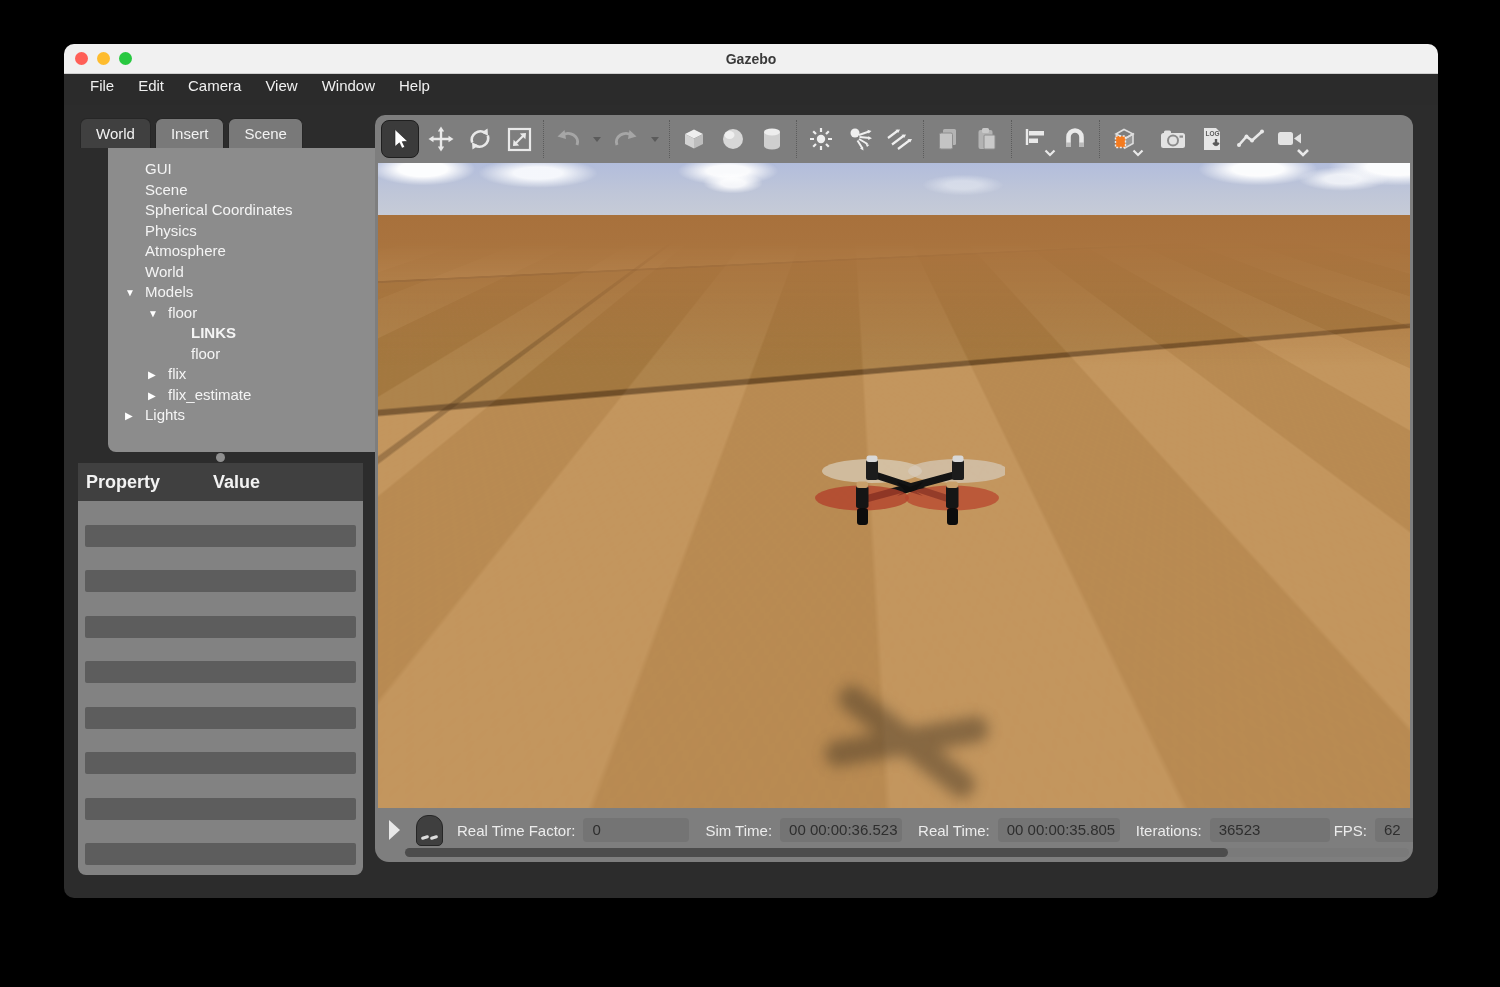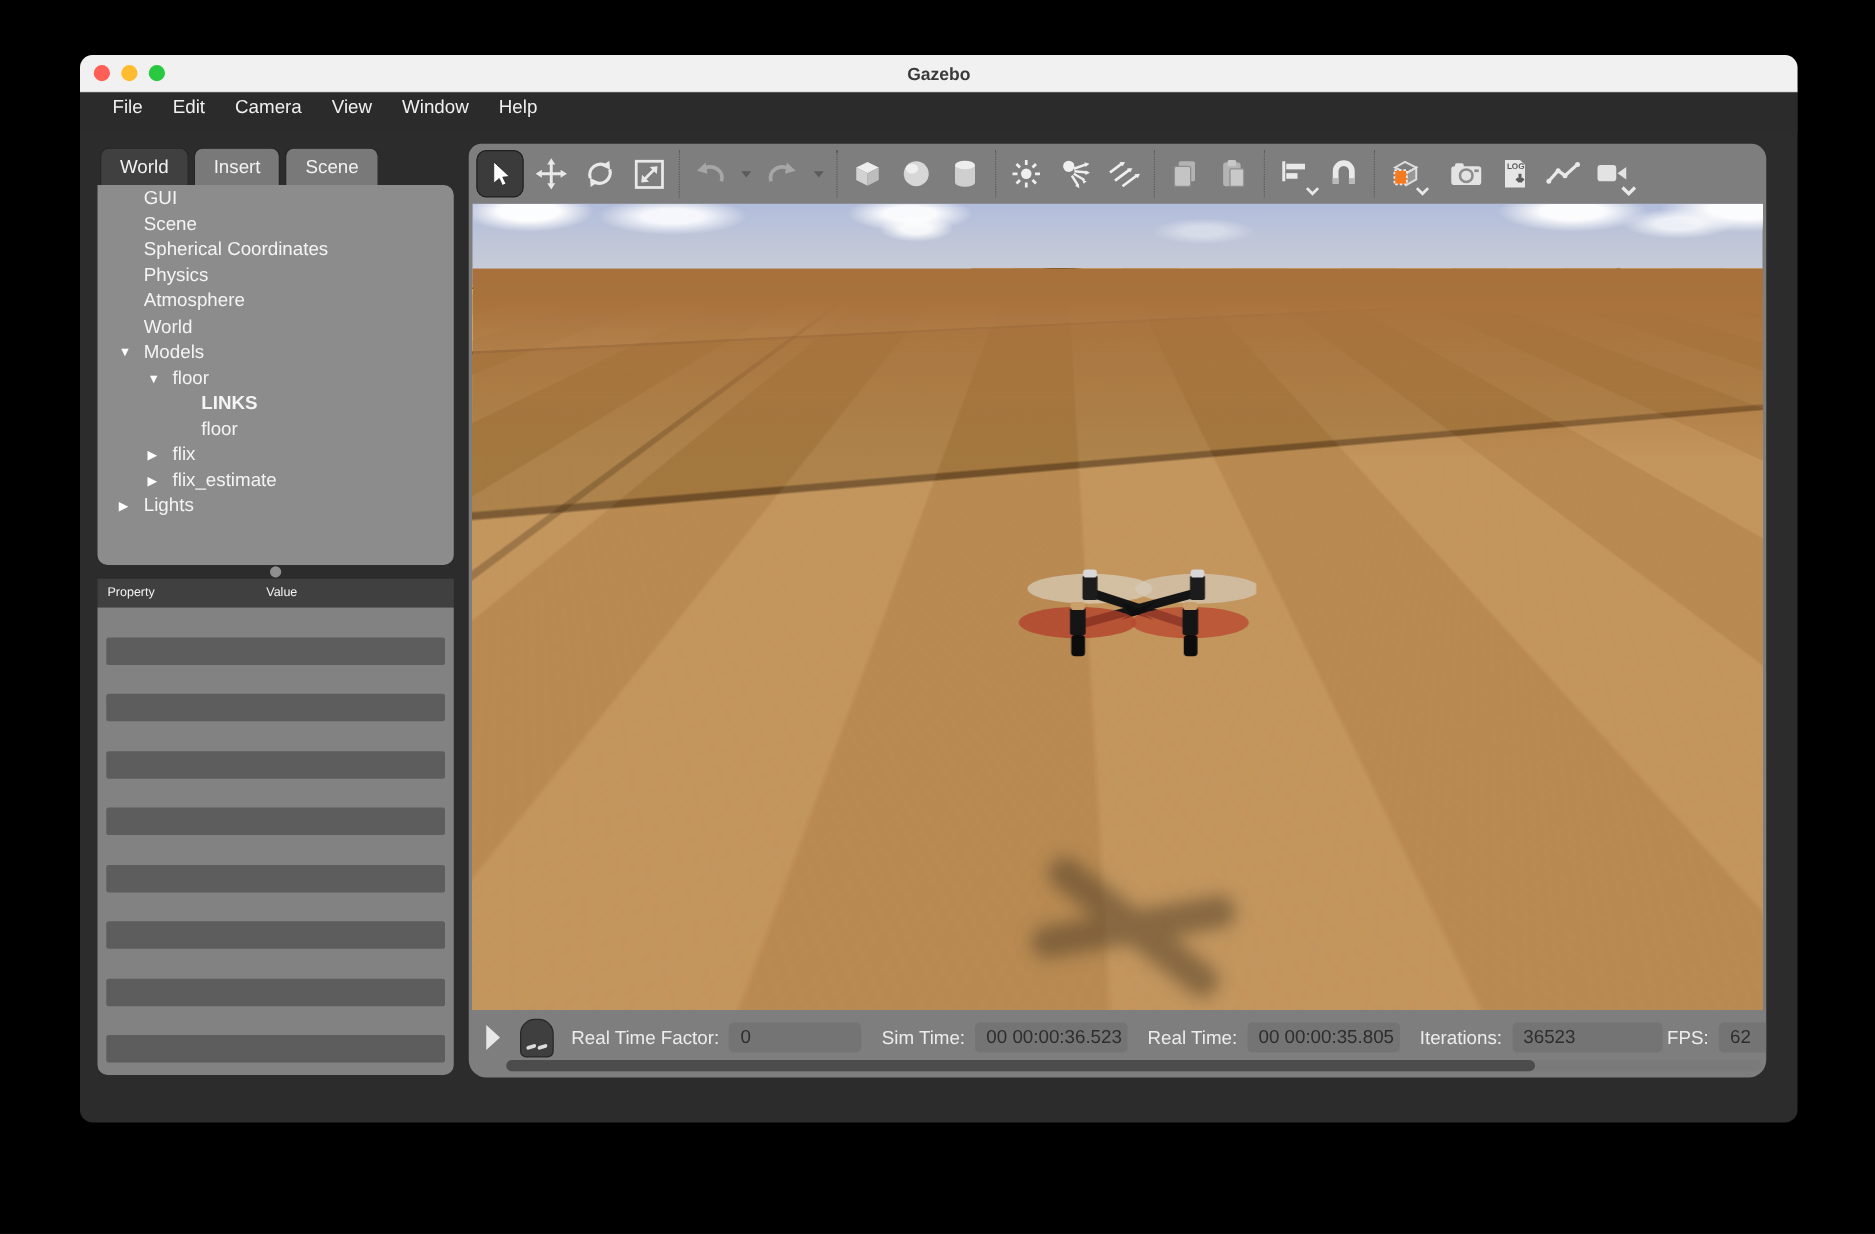--- a/index.html
+++ b/index.html
@@ -24,34 +24,34 @@
   .menubar span { color:#f0f0f0; font-size:15px; margin-right:6px; padding:3px 9px; }
 
   
   .leftpanel { position:absolute; left:14px; top:74px; width:285px; }
   .tabs { display:flex; gap:4px; padding-left:2px; height:30px; }
   .tab { min-width:67px; padding:0 15px; height:30px; line-height:29px; text-align:center;
          background:#797979; color:#f2f2f2; font-size:15px;
          border:1px solid #262626; border-bottom:none; border-radius:7px 7px 0 0; }
   .tab.active { background:#404040; }
   .treepanel { width:285px; height:304px; background:#8c8c8c;
-               border-radius:0 8px 8px 8px; padding-top:1px; overflow:hidden; }
+               border-radius:0 8px 8px 8px; padding-top:11px; overflow:hidden;margin-left:30px; }
   .trow { position:relative; height:20.5px; line-height:20.5px; color:#f4f4f4;
           font-size:15px; white-space:nowrap; }
   .lvl0 { padding-left:37px; } .lvl1 { padding-left:60px; } .lvl2 { padding-left:83px; }
   .trow .exp { display:inline-block; width:20px; margin-left:-20px; text-align:left;
                color:#fff; font-size:10px; vertical-align:1px; }
   .trow.bold { font-weight:bold; }
 
   .splitgap { height:11px; position:relative; }
   .splitdot { position:absolute; left:138px; top:1px; width:9px; height:9px;
               border-radius:50%; background:#8f8f8f; }
 
-  .prophead { height:23px; background:#404040; display:flex; align-items:center;
-              font-size:10px; font-weight:normal; color:#f2f2f2; }
+  .prophead { height:38px; background:#404040; display:flex; align-items:center;
+              font-size:18px; font-weight:bold; color:#f2f2f2; }
   .prophead .c1 { padding-left:8px; width:135px; }
   .propbody { height:374px; background:#828282; border-radius:0 0 8px 8px; overflow:hidden; }
   .stripe { height:22px; margin:23.5px 7px 0; background:#5d5d5d; border-radius:2px; }
 
   
   .viewpanel { position:absolute; left:311px; top:71px; width:1038px; height:747px;
                background:#7e7e7e; border-radius:10px 12px 14px 14px; overflow:hidden; }
 
   .toolbar { height:48px; display:flex; align-items:center; padding-left:6px; }
   .tb { width:34px; height:40px; display:flex; align-items:center; justify-content:center;

